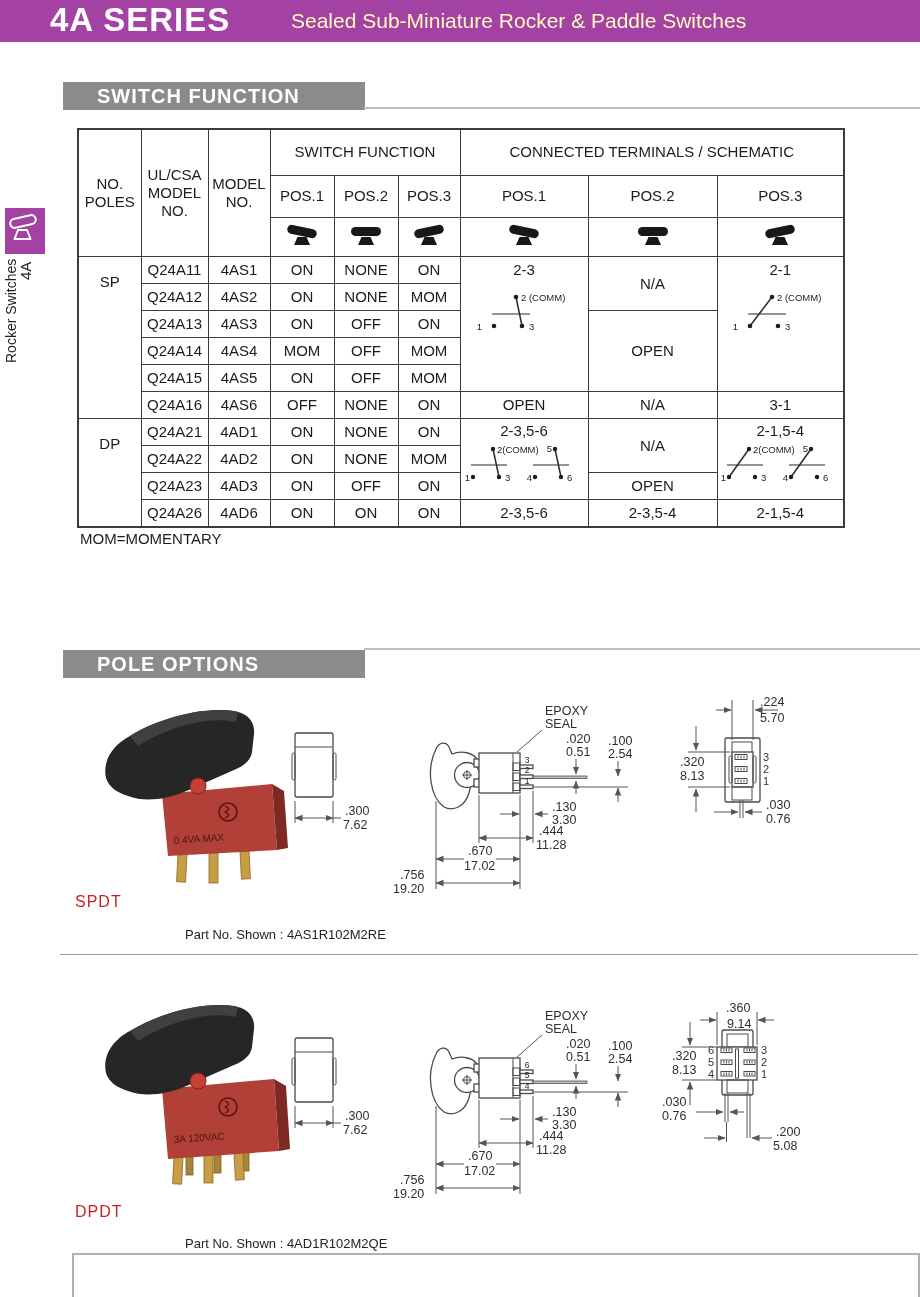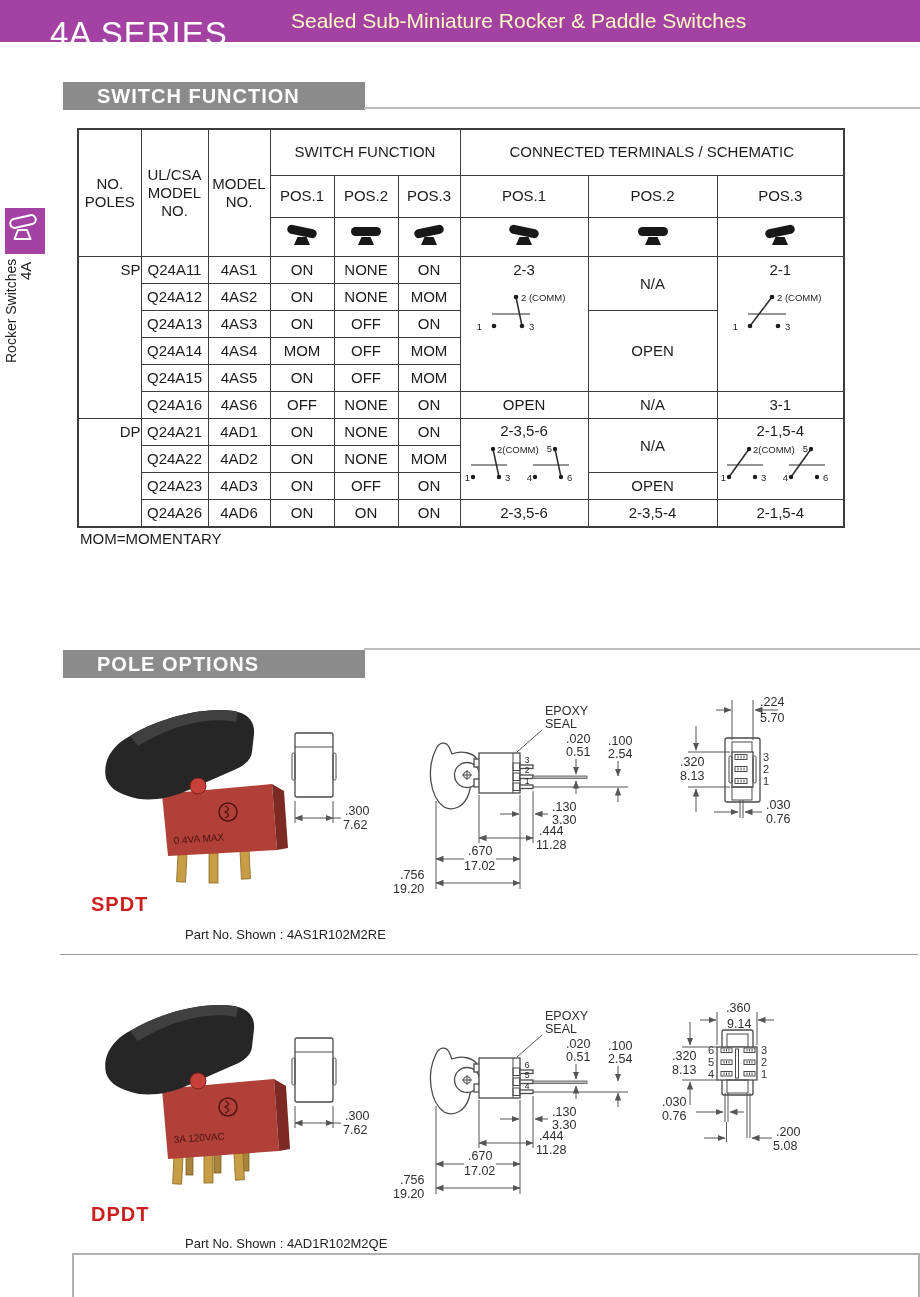--- a/index.html
+++ b/index.html
@@ -1,56 +1,56 @@
 <!DOCTYPE html>
 <html><head>
 <meta charset="utf-8">
 <style>
   html,body{margin:0;padding:0;background:#e8e8e8;}
   .page{position:relative;width:920px;height:1297px;background:#fff;overflow:hidden;
         font-family:"Liberation Sans",sans-serif;color:#1c1c1c;}
   
   .banner{position:absolute;left:0;top:0;width:920px;height:42px;background:#a342a3;}
-  .banner .series{position:absolute;left:50px;top:15px;font-size:33px;font-weight:400;color:#fff;letter-spacing:1px;}
+  .banner .series{position:absolute;left:50px;top:1px;font-size:33px;font-weight:700;color:#fff;letter-spacing:1px;}
   .banner .subtitle{position:absolute;left:291px;top:9px;font-size:21px;color:#fef9c3;}
   
   .side-tab{position:absolute;left:5px;top:208px;width:40px;height:46px;background:#a342a3;}
   .vtext{position:absolute;transform:rotate(-90deg);transform-origin:top left;white-space:nowrap;color:#222;}
   .vt-series{left:17px;top:280px;font-size:15px;}
   .vt-label{left:3px;top:363px;font-size:14px;}
   
   .secbar{position:absolute;left:63px;width:302px;height:28px;background:#8b8b8b;}
   .secbar span{display:block;padding-left:34px;line-height:28px;font-size:20px;font-weight:bold;color:#fff;letter-spacing:1px;}
   .secline{position:absolute;height:2px;background:#bdbdbd;}
   
   table.ftab{position:absolute;left:77px;top:128px;border-collapse:collapse;table-layout:fixed;width:766px;
              font-size:15px;}
   .ftab th,.ftab td{border:1px solid #3c3c3c;text-align:center;vertical-align:middle;padding:0;font-weight:normal;}
   .ftab{border:2px solid #3c3c3c;}
   .ftab th{white-space:pre-line;line-height:1.18;}
   .hr0{height:46px;} .hr1{height:42px;} .hr2{height:39px;}
   .ftab td{height:26px;}
-  td.polecell{vertical-align:top;padding-top:4px;text-align:right;}
+  td.polecell{vertical-align:top;padding-top:16px;}
   td.ctcell{vertical-align:top;margin-top:33px;}
   .ctlabel{margin-top:4px;font-size:15px;}
   .ctlabel.mt{margin-top:3px;}
   
   svg text{font-family:"Liberation Sans",sans-serif;}
   .scht{font-size:9.5px;fill:#222;}
   .schl{stroke:#2b2b2b;stroke-width:1.5;fill:none;}
   .schr{stroke:#2b2b2b;stroke-width:1.2;fill:none;}
   .schd{fill:#1d1d1d;}
   .shape{stroke:#4a4a4a;stroke-width:1.3;fill:#fff;}
   .shapen{stroke:#4a4a4a;stroke-width:1;fill:none;}
   .dln{stroke:#555;stroke-width:1;fill:none;}
   .dimtxt{font-size:12.5px;fill:#2e2e2e;}
   .pintxt{font-size:8.5px;fill:#222;}
   .endnum{font-size:11px;fill:#333;}
   .note{position:absolute;left:80px;top:530px;font-size:15px;}
-  .redtitle{position:absolute;left:75px;top:893px;font-size:20px;font-weight:700;color:#cc1f1f;letter-spacing:1px;margin-left:16px;}
+  .redtitle{position:absolute;left:75px;top:893px;font-size:16px;font-weight:400;color:#cc1f1f;letter-spacing:1px;}
   .redtitle2{top:1203px;}
   .partno{position:absolute;left:185px;top:927px;font-size:13px;color:#222;}
   .partno2{top:1236px;}
   .divider{position:absolute;left:60px;top:954px;width:858px;border-top:1.5px solid #9a9a9a;}
   .bottombox{position:absolute;left:72px;top:1253px;width:844px;height:80px;border:2px solid #b0b0b0;background:#fff;}
   .abs{position:absolute;}
 </style>
 </head>
 <body>
 

